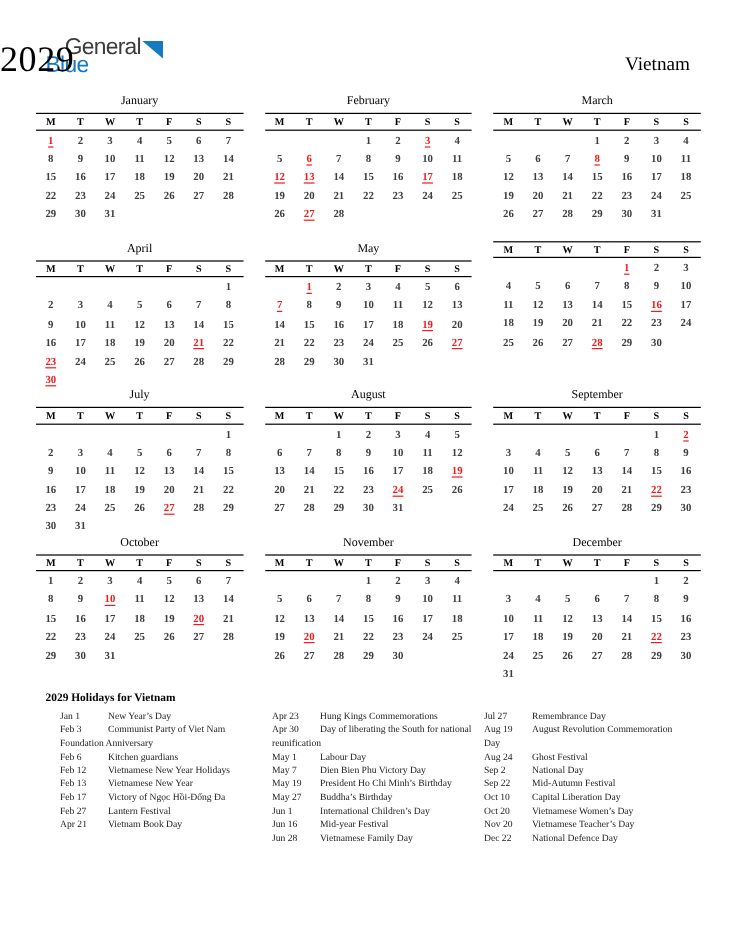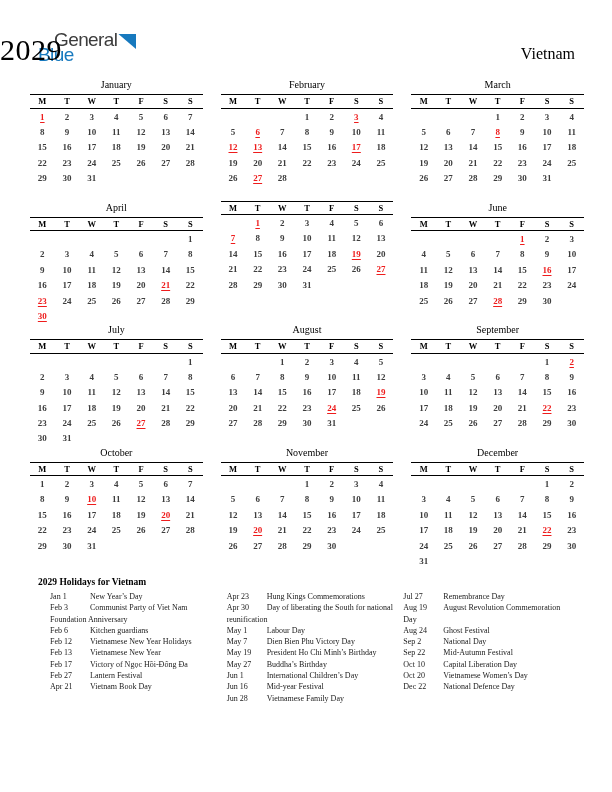--- a/index.html
+++ b/index.html
@@ -232,20 +232,21 @@
           <span class="day">24</span>
           <span class="day">25</span>
           <span class="day">26</span>
           <span class="day">27</span>
           <span class="day">28</span>
           <span class="day">29</span>
           <span class="day holiday">30</span>
         </div>
       </div>
       <div class="month">
+        <div class="month-name">May</div>
         <div class="weekrow">
           <span class="wd">M</span>
           <span class="wd">T</span>
           <span class="wd">W</span>
           <span class="wd">T</span>
           <span class="wd">F</span>
           <span class="wd">S</span>
           <span class="wd">S</span>
         </div>
         <div class="days">
@@ -277,21 +278,20 @@
           <span class="day">25</span>
           <span class="day">26</span>
           <span class="day holiday">27</span>
           <span class="day">28</span>
           <span class="day">29</span>
           <span class="day">30</span>
           <span class="day">31</span>
         </div>
       </div>
       <div class="month">
-        <div class="month-name">June</div>
         <div class="weekrow">
           <span class="wd">M</span>
           <span class="wd">T</span>
           <span class="wd">W</span>
           <span class="wd">T</span>
           <span class="wd">F</span>
           <span class="wd">S</span>
           <span class="wd">S</span>
         </div>
         <div class="days">
@@ -647,17 +647,18 @@
           <div class="hrow"><span class="hdate">Jun 28</span><span class="hname">Vietnamese Family Day</span></div>
         </div>
         <div class="hcol">
           <div class="hrow"><span class="hdate">Jul 27</span><span class="hname">Remembrance Day</span></div>
           <div class="hrow"><span class="hdate">Aug 19</span><span class="hname">August Revolution Commemoration Day</span></div>
           <div class="hrow"><span class="hdate">Aug 24</span><span class="hname">Ghost Festival</span></div>
           <div class="hrow"><span class="hdate">Sep 2</span><span class="hname">National Day</span></div>
           <div class="hrow"><span class="hdate">Sep 22</span><span class="hname">Mid-Autumn Festival</span></div>
           <div class="hrow"><span class="hdate">Oct 10</span><span class="hname">Capital Liberation Day</span></div>
           <div class="hrow"><span class="hdate">Oct 20</span><span class="hname">Vietnamese Women’s Day</span></div>
+          <div class="hrow"><span class="hdate">Nov 20</span><span class="hname">Vietnamese Teacher’s Day</span></div>
           <div class="hrow"><span class="hdate">Dec 22</span><span class="hname">National Defence Day</span></div>
         </div>
       </div>
   </div>
 </div>
 
 </body></html>

